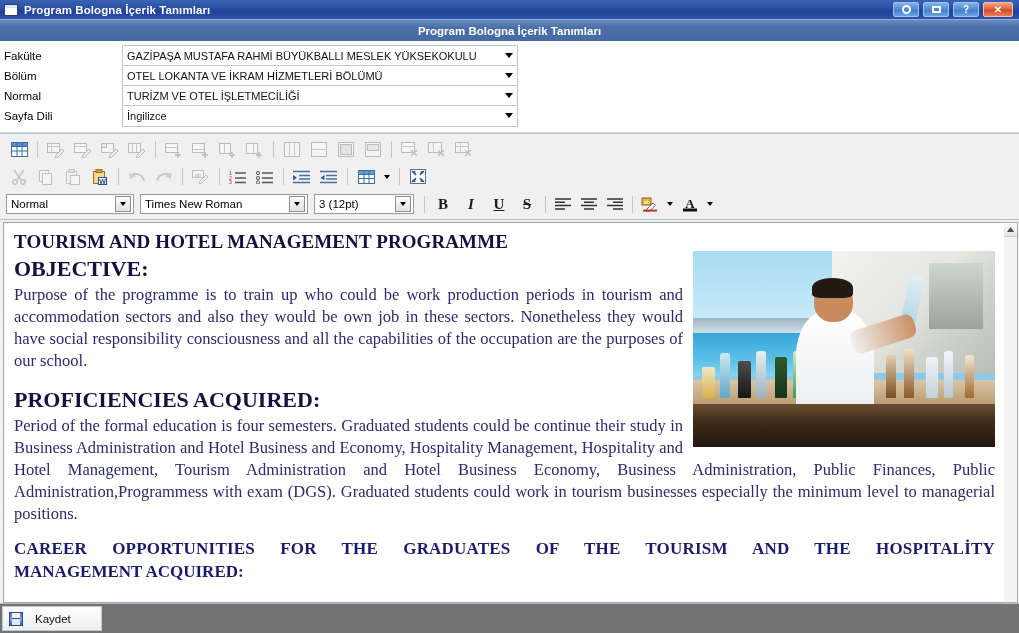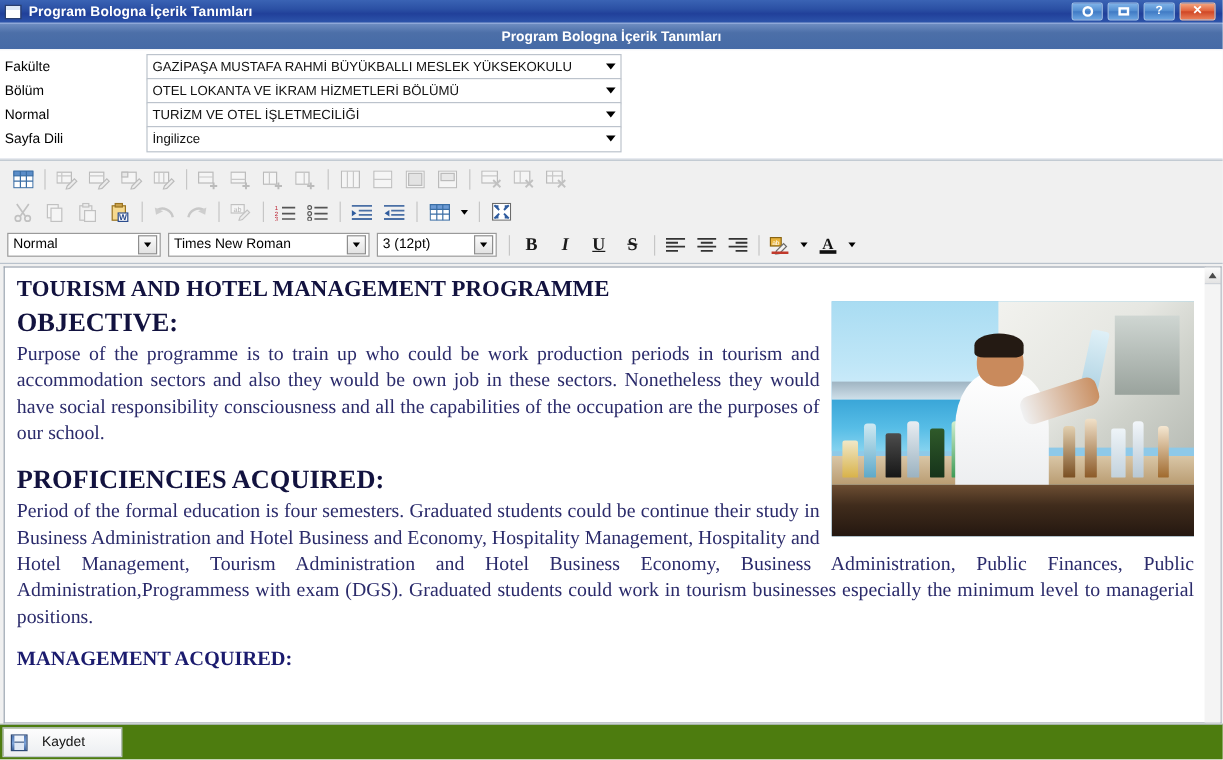--- a/index.html
+++ b/index.html
@@ -314,21 +314,21 @@
     height: 13px; background: linear-gradient(to bottom,#fbfbfb,#e3e3e3);
     display: flex; align-items: center; justify-content: center;
     border-bottom: 1px solid #c8cdd4;
     flex: none;
   }
   .sc-track { flex: 1 1 auto; background: #f4f4f4; }
 
   
   .footer {
     height: 29px;
-    background: #4d7c0f;
+    background: #737373;
     border-top: 1px solid #b8c0cb;
     display: flex; align-items: center;
     padding-left: 2px;
     flex: none;
   }
   .save-btn {
     height: 25px;
     min-width: 100px;
     background: linear-gradient(to bottom,#fdfdfd,#eceef1);
     border: 1px solid #c3c9d1;
@@ -753,20 +753,21 @@
         <div class="h-sub blk">OBJECTIVE:</div>
         <p class="para">Purpose of the programme is to train up who could be work production periods in tourism and accommodation sectors and also they would be own job in these sectors. Nonetheless they would have social responsibility consciousness and all the capabilities of the occupation are the purposes of our school.</p>
 
         <div class="gap"></div>
 
         <div class="h-sub blk">PROFICIENCIES ACQUIRED:</div>
         <p class="para">Period of the formal education is four semesters. Graduated students could be continue their study in Business Administration and Hotel Business and Economy, Hospitality Management, Hospitality and Hotel Management, Tourism Administration and Hotel Business Economy, Business Administration, Public Finances, Public Administration,Programmess with exam (DGS). Graduated students could work in tourism businesses especially the minimum level to managerial positions.</p>
 
         <div class="gap"></div>
 
+        <div class="h-big">CAREER OPPORTUNITIES FOR THE GRADUATES OF THE TOURISM AND THE HOSPITALİTY</div>
         <div class="h-big2">MANAGEMENT ACQUIRED:</div>
       </div>
     </div>
 
     <div class="vscroll">
       <div class="sc-btn">
         <svg width="7" height="5" viewBox="0 0 7 5">
             <path d="M3.5 0L7 5H0z" fill="#4a4a4a"></path>
           </svg>
       </div>

